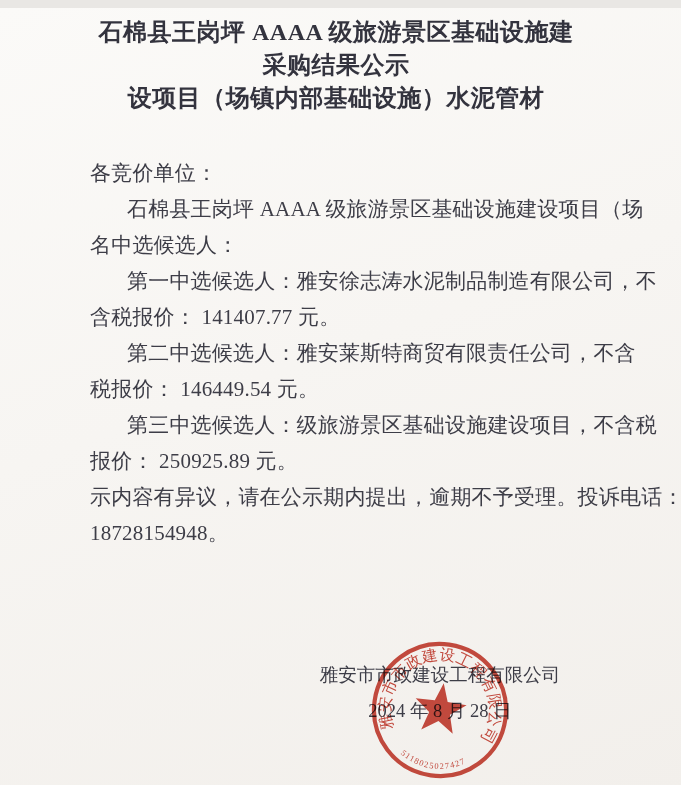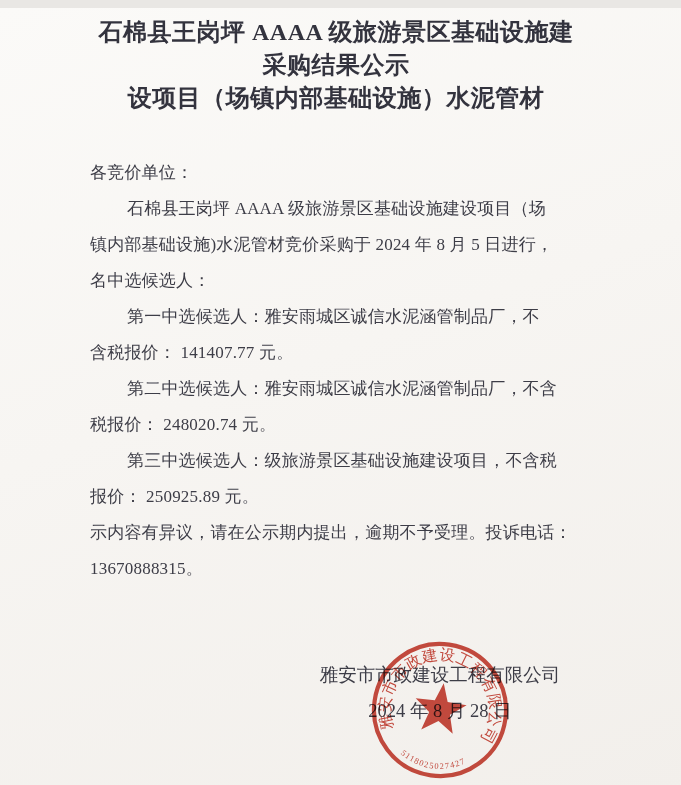--- a/index.html
+++ b/index.html
@@ -19,21 +19,21 @@
     overflow:hidden;
   }
   .title{
     position:absolute;left:90px;top:8px;width:492px;
     margin:0;font-size:24px;font-weight:bold;line-height:33px;
     text-align:center;color:#33333e;letter-spacing:.5px;
   }
   .title-line{display:block;white-space:nowrap;}
   .body{
     position:absolute;left:90px;top:147px;width:492px;
-    font-size:17px;line-height:36px;letter-spacing:.2px;
+    font-size:21px;line-height:36px;letter-spacing:.2px;
   }
   .line{white-space:nowrap;}
   .line.first{text-indent:37px;}
   .signature{
     position:absolute;left:290px;top:649px;width:300px;
     text-align:center;font-size:18.5px;line-height:36px;
   }
   .seal{
     position:absolute;left:365px;top:627px;width:150px;height:150px;
     color:var(--seal);
@@ -56,38 +56,37 @@
     <span class="title-line">石棉县王岗坪 AAAA 级旅游景区基础设施建</span>
     <span class="title-line">采购结果公示</span>
     <span class="title-line">设项目（场镇内部基础设施）水泥管材</span>
   </h1>
 
   <div class="body">
     <div class="line">各竞价单位：</div>
     <div id="paragraphs">
         <div class="para">
           <div class="line first">石棉县王岗坪 AAAA 级旅游景区基础设施建设项目（场</div>
-          <div class="line">镇内部基础设施)水泥管材竞价采购于 2024 年 8 月 5 日进行，</div>
           <div class="line">名中选候选人：</div>
         </div>
         <div class="para">
-          <div class="line first">第一中选候选人：雅安雨城区诚信水泥涵管制品厂，不</div>
+          <div class="line first">第一中选候选人：雅安徐志涛水泥制品制造有限公司，不</div>
           <div class="line">含税报价： 141407.77 元。</div>
         </div>
         <div class="para">
-          <div class="line first">第二中选候选人：雅安雨城区诚信水泥涵管制品厂，不含</div>
-          <div class="line">税报价： 248020.74 元。</div>
+          <div class="line first">第二中选候选人：雅安莱斯特商贸有限责任公司，不含</div>
+          <div class="line">税报价： 146449.54 元。</div>
         </div>
         <div class="para">
           <div class="line first">第三中选候选人：级旅游景区基础设施建设项目，不含税</div>
           <div class="line">报价： 250925.89 元。</div>
         </div>
         <div class="para">
           <div class="line">示内容有异议，请在公示期内提出，逾期不予受理。投诉电话：</div>
-          <div class="line">13670888315。</div>
+          <div class="line">18728154948。</div>
         </div>
       </div>
   </div>
 
   <div class="signature">
     <div class="line">雅安市市政建设工程有限公司</div>
     <div class="line">2024 年 8 月 28 日</div>
   </div>
 
   <svg class="seal" viewBox="0 0 150 150" aria-hidden="true">

